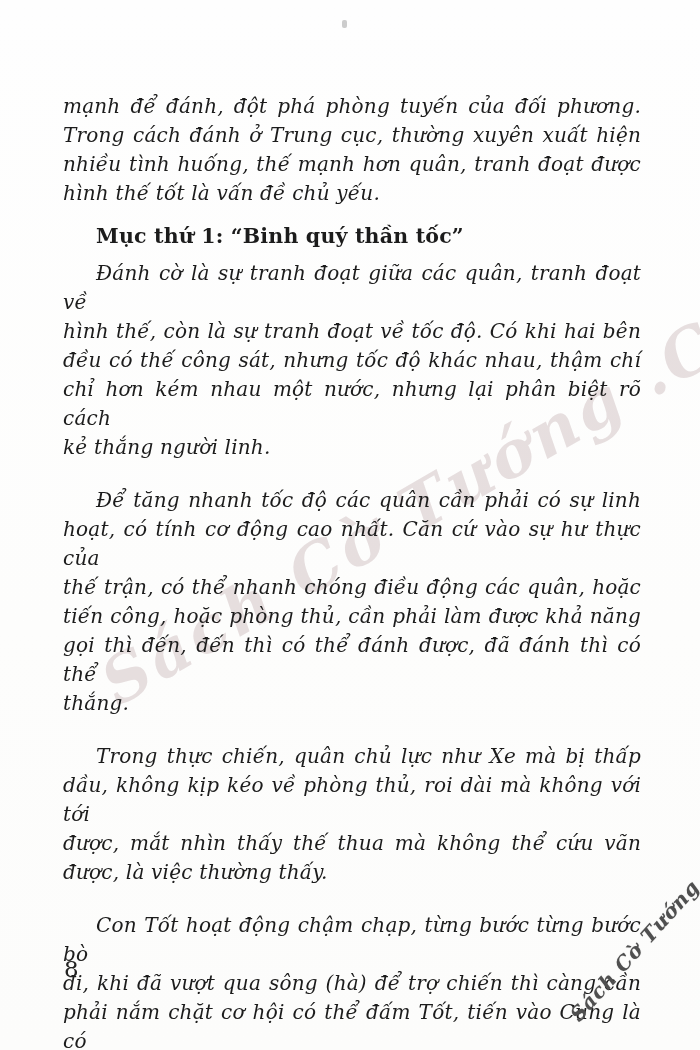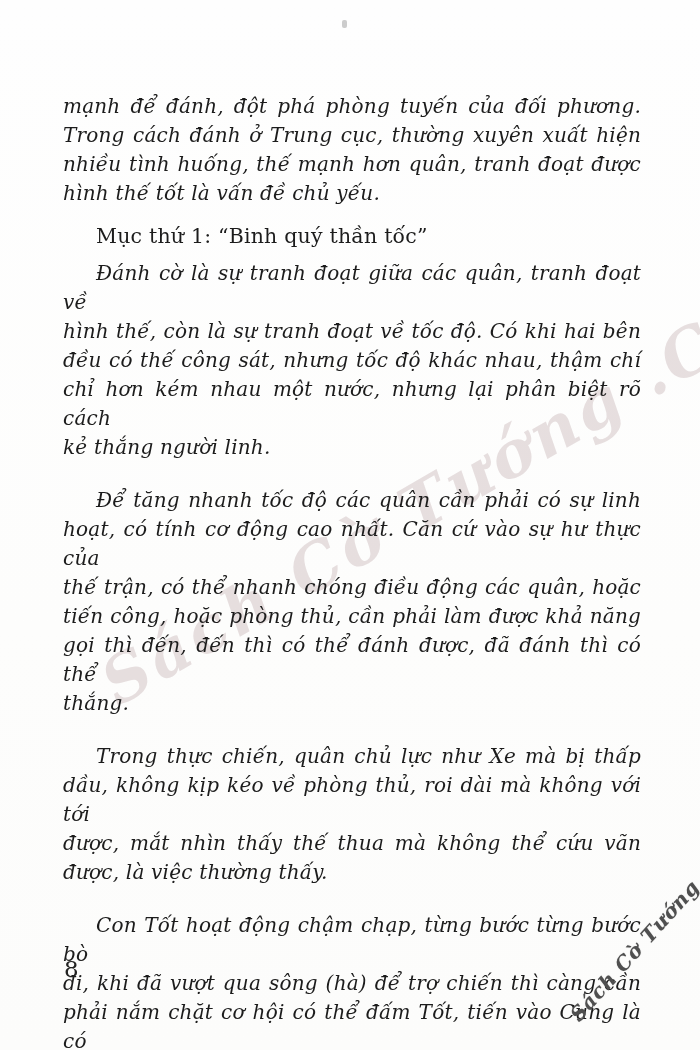--- a/index.html
+++ b/index.html
@@ -26,21 +26,21 @@
   .paragraph { margin: 0; font-style: italic; }
   .paragraph + .paragraph { margin-top: 24px; }
   .line {
     text-align: justify;
     text-align-last: justify;
     white-space: normal;
   }
   .line.last { text-align-last: left; }
   .line.first { text-indent: 33px; }
   .heading {
-    font-weight: normal;
+    font-weight: bold;
     text-indent: 33px;
     margin: 14px 0 8px 0;
     font-size: 20.5px;
   }
   #page-number {
     position: absolute;
     left: 64px; top: 956px;
     font-size: 23px;
     color: #222;
   }

